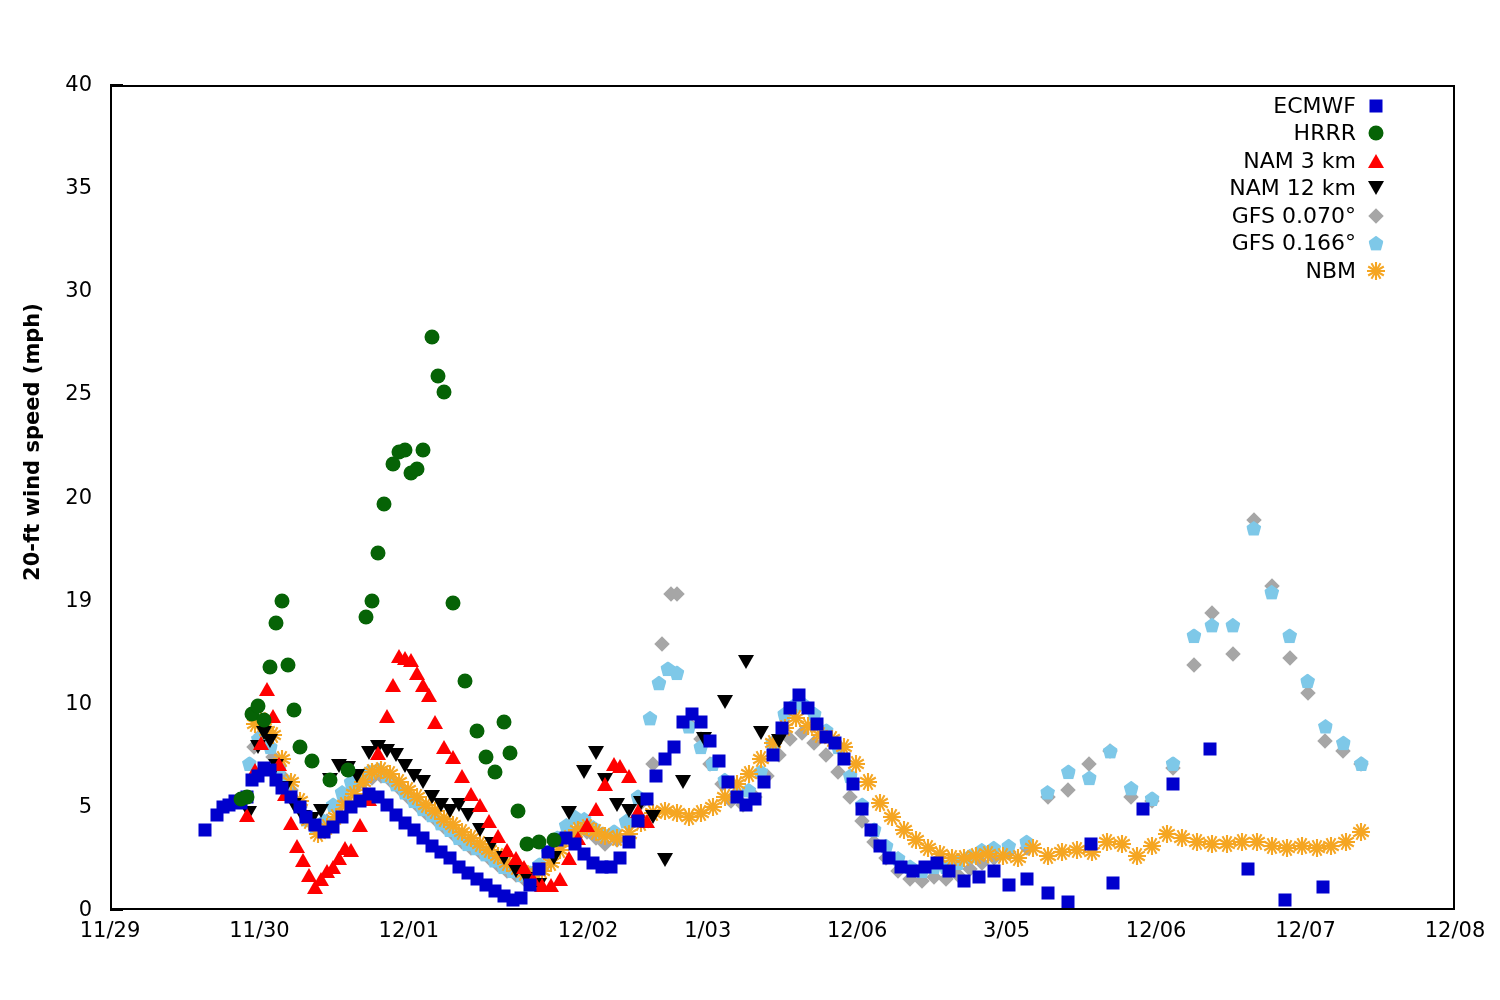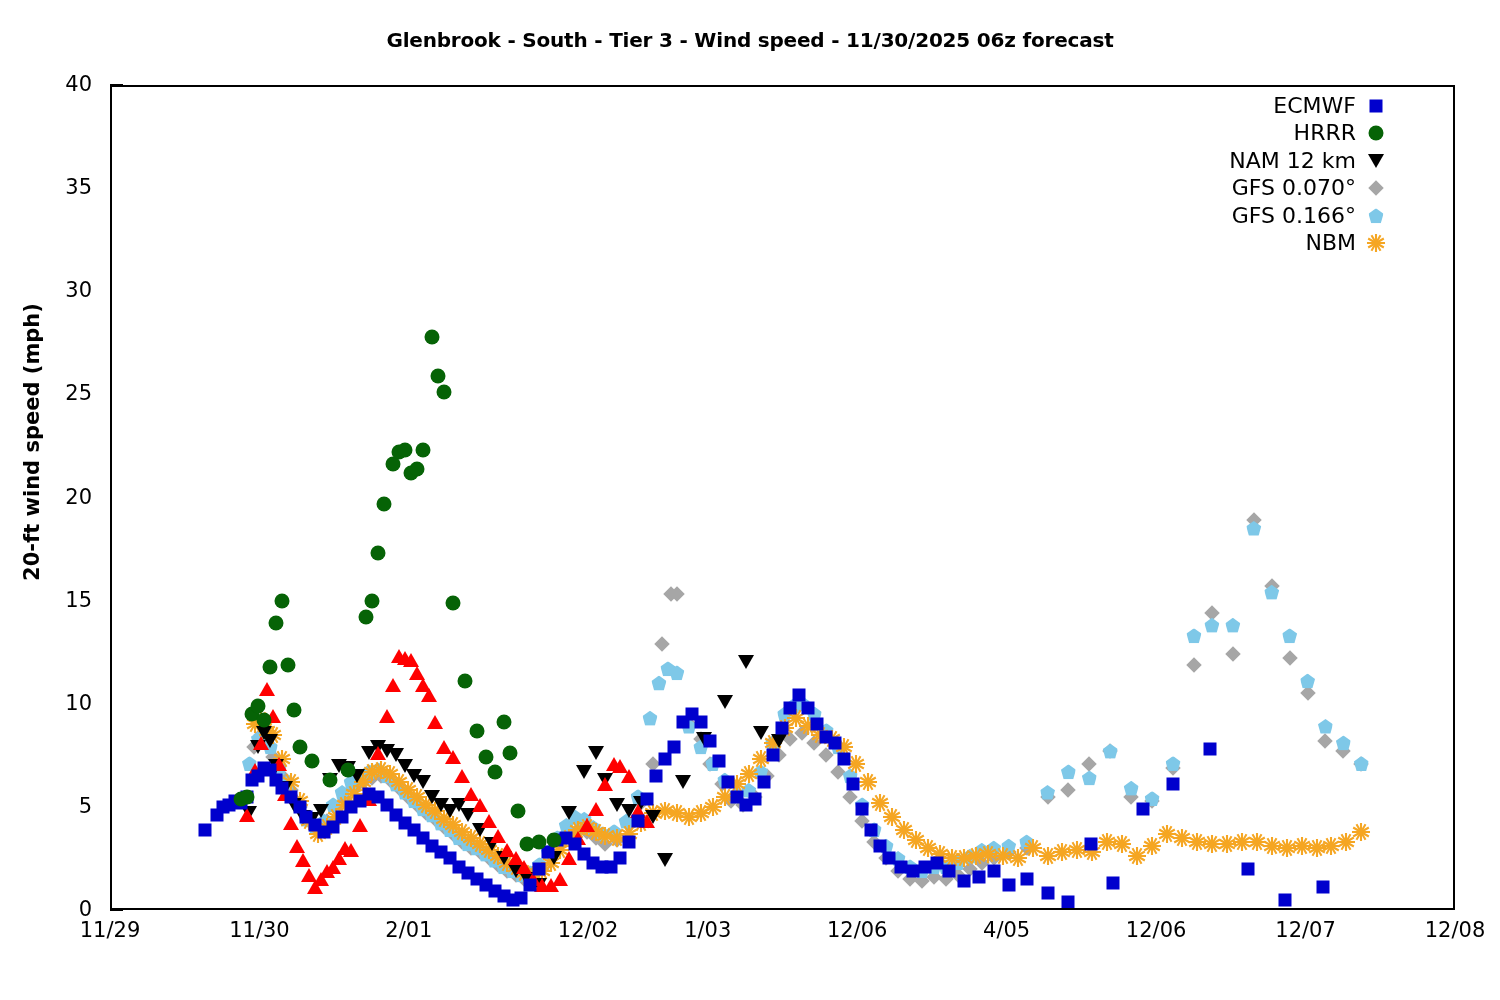--- a/index.html
+++ b/index.html
@@ -44,54 +44,53 @@
     text-align:right;white-space:nowrap;line-height:1;
   }
   .leg-marker{width:52px;height:24px;position:relative;flex:0 0 52px;}
   .leg-marker .m{position:absolute;left:20px;top:50%;}
 </style>
 </head>
 <body>
 
 <div id="root">
 
-  <div id="chart-title">Glenbrook - South - Tier 3 - Wind speed - 11/30/2025 06z forecast</div>
 
   <div id="yaxis-title">20-ft wind speed (mph)</div>
 
   <div id="y-tick-labels">
       <div class="ylab" style="top: 910px; left: 22px;">0</div>
       <div class="ylab" style="top: 806.875px; left: 22px;">5</div>
       <div class="ylab" style="top: 703.75px; left: 22px;">10</div>
-      <div class="ylab" style="top: 600.625px; left: 22px;">15</div>
+      <div class="ylab" style="top: 600.625px; left: 22px;">19</div>
       <div class="ylab" style="top: 497.5px; left: 22px;">20</div>
       <div class="ylab" style="top: 394.375px; left: 22px;">25</div>
       <div class="ylab" style="top: 291.25px; left: 22px;">30</div>
       <div class="ylab" style="top: 188.125px; left: 22px;">35</div>
       <div class="ylab" style="top: 85px; left: 22px;">40</div>
     </div>
   <div id="y-ticks">
       <div class="ytick" style="top: 909px;"></div>
       <div class="ytick" style="top: 805.875px;"></div>
       <div class="ytick" style="top: 702.75px;"></div>
       <div class="ytick" style="top: 599.625px;"></div>
       <div class="ytick" style="top: 496.5px;"></div>
       <div class="ytick" style="top: 393.375px;"></div>
       <div class="ytick" style="top: 290.25px;"></div>
       <div class="ytick" style="top: 187.125px;"></div>
       <div class="ytick" style="top: 84px;"></div>
     </div>
   <div id="x-tick-labels">
       <div class="xlab" style="left: 110px; top: 918px;">11/29</div>
       <div class="xlab" style="left: 259.444px; top: 918px;">11/30</div>
-      <div class="xlab" style="left: 408.889px; top: 918px;">2/01</div>
+      <div class="xlab" style="left: 408.889px; top: 918px;">12/01</div>
       <div class="xlab" style="left: 558.333px; top: 918px; text-align: right;">12/02</div>
       <div class="xlab" style="left: 707.778px; top: 918px;">1/03</div>
       <div class="xlab" style="left: 857.222px; top: 918px;">12/06</div>
-      <div class="xlab" style="left: 1006.67px; top: 918px;">4/05</div>
+      <div class="xlab" style="left: 1006.67px; top: 918px;">3/05</div>
       <div class="xlab" style="left: 1156.11px; top: 918px;">12/06</div>
       <div class="xlab" style="left: 1305.56px; top: 918px;">12/07</div>
       <div class="xlab" style="left: 1455px; top: 918px;">12/08</div>
     </div>
   <div id="x-ticks">
       <div class="xtick" style="left: 258.444px;"></div>
       <div class="xtick" style="left: 407.889px;"></div>
       <div class="xtick" style="left: 557.333px;"></div>
       <div class="xtick" style="left: 706.778px;"></div>
       <div class="xtick" style="left: 856.222px;"></div>
@@ -1339,20 +1338,26 @@
           <div class="m" style="position: absolute; width: 13px; height: 13px; background: rgb(0, 0, 205); transform: translate(-50%, -50%);"></div>
         </div>
       </div>
       <div class="leg-row">
         <div class="leg-label">HRRR</div>
         <div class="leg-marker">
           <div class="m" style="position: absolute; width: 15px; height: 15px; background: rgb(6, 99, 6); border-radius: 50%; transform: translate(-50%, -50%);"></div>
         </div>
       </div>
       <div class="leg-row">
+        <div class="leg-label">NAM 3 km</div>
+        <div class="leg-marker">
+          <div class="m" style="position: absolute; width: 0px; height: 0px; border-left: 8px solid transparent; border-right: 8px solid transparent; border-bottom: 14px solid rgb(255, 0, 0); transform: translate(-50%, -50%);"></div>
+        </div>
+      </div>
+      <div class="leg-row">
         <div class="leg-label">NAM 12 km</div>
         <div class="leg-marker">
           <div class="m" style="position: absolute; width: 0px; height: 0px; border-left: 8px solid transparent; border-right: 8px solid transparent; border-top: 14px solid rgb(0, 0, 0); transform: translate(-50%, -50%);"></div>
         </div>
       </div>
       <div class="leg-row">
         <div class="leg-label">GFS 0.070°</div>
         <div class="leg-marker">
           <div class="m" style="position: absolute; width: 11px; height: 11px; background: rgb(166, 166, 166); transform: translate(-50%, -50%) rotate(45deg);"></div>
         </div>

